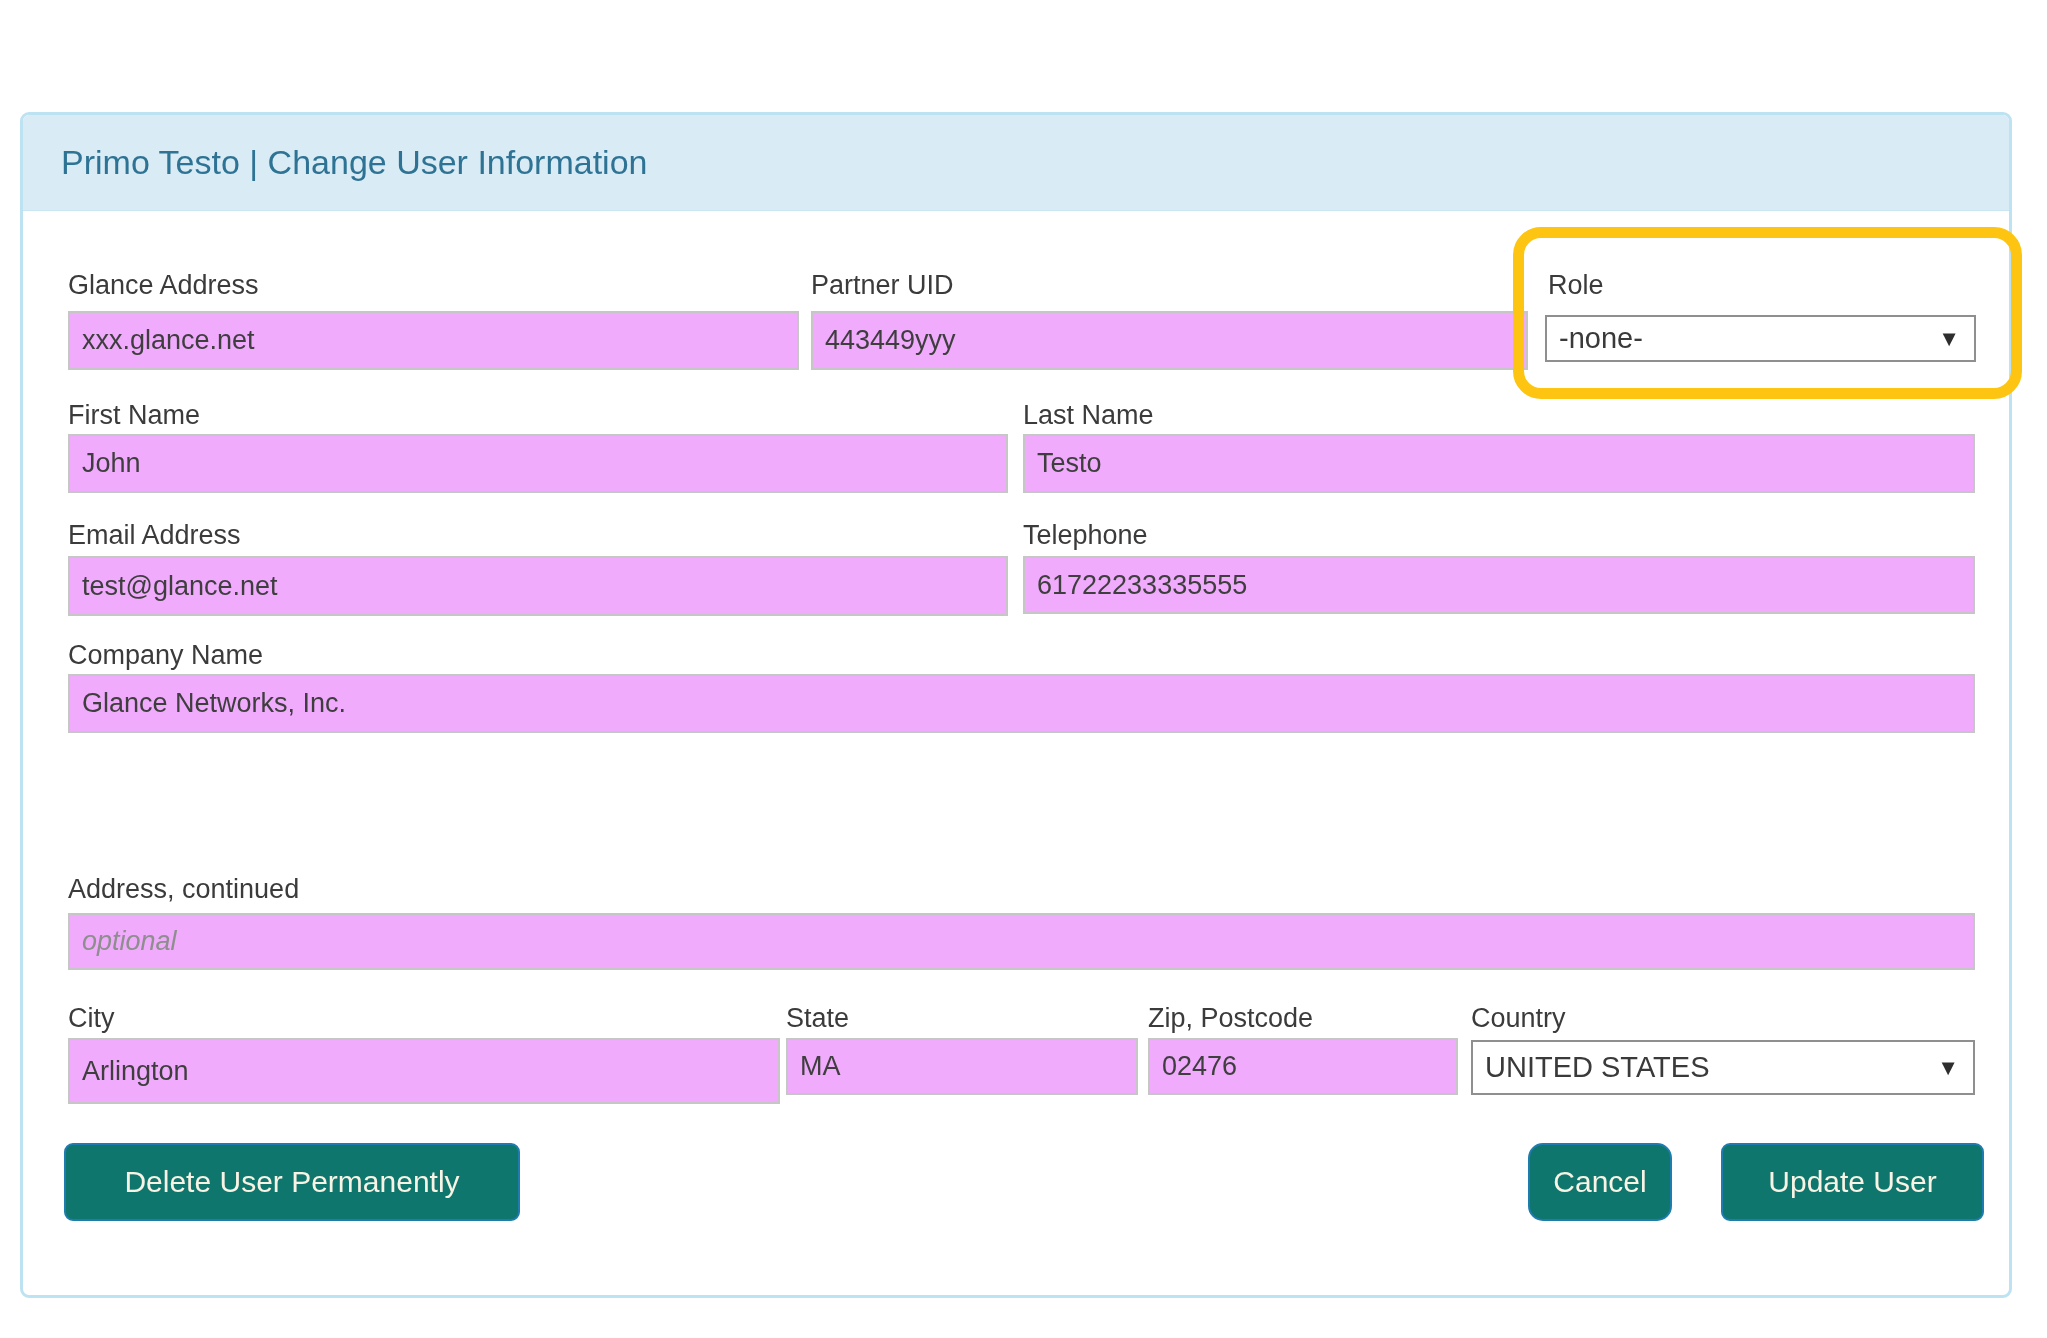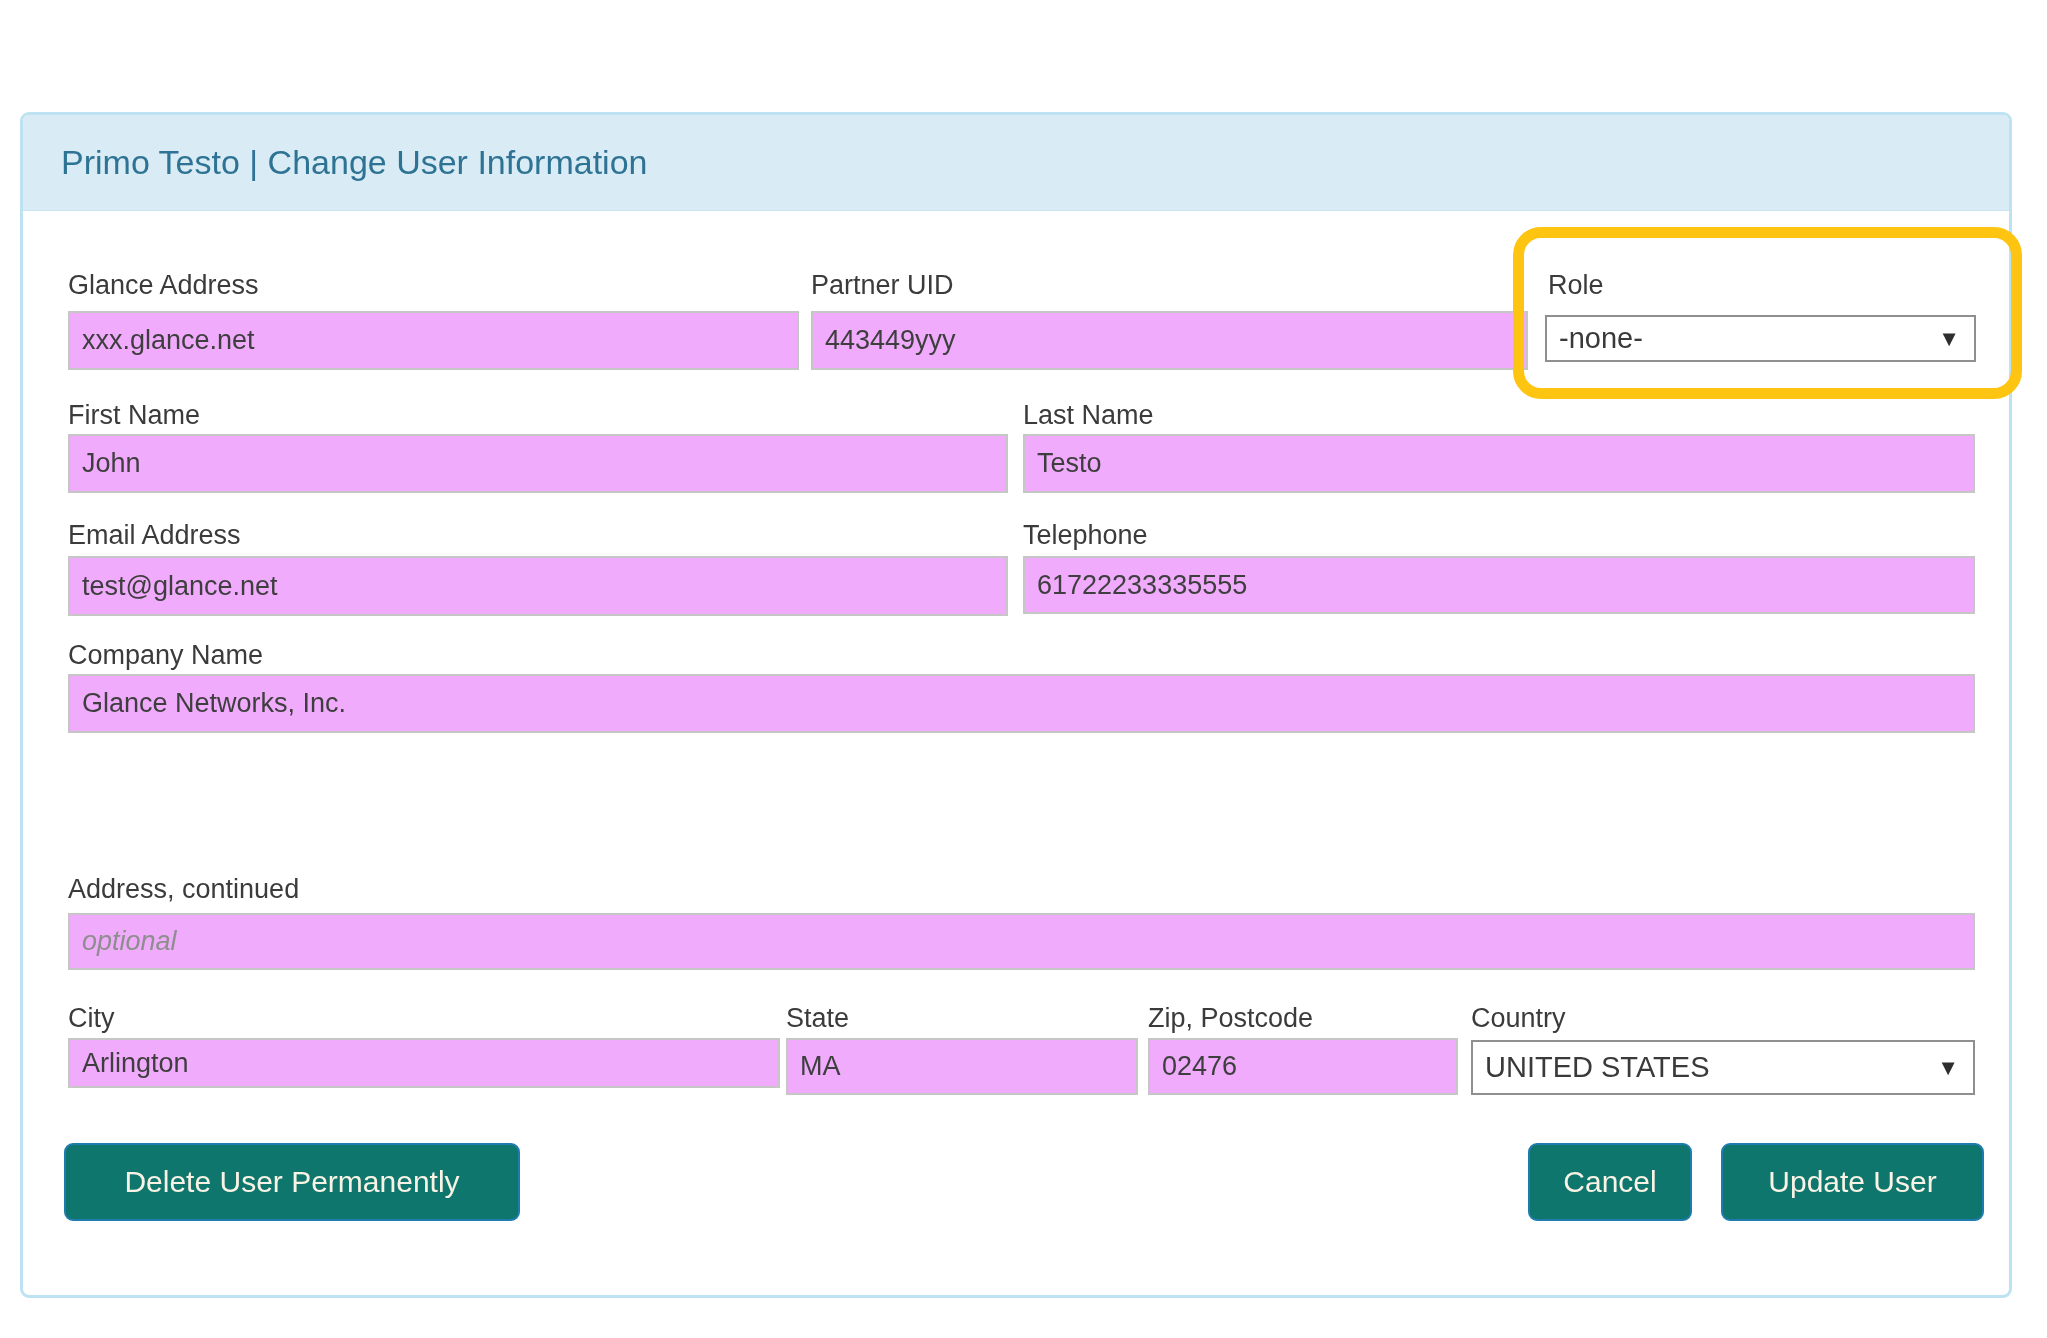--- a/index.html
+++ b/index.html
@@ -119,38 +119,38 @@
     </div>
 
 
     <div class="field" style="left:45px;top:758px;width:1907px;">
       <div class="field-label">Address, continued</div>
       <input class="text-input" style="top: 40px; height: 57px;" placeholder="optional">
     </div>
 
     <div class="field" style="left:45px;top:887px;width:712px;">
       <div class="field-label">City</div>
-      <input class="text-input" style="top: 36px; height: 50px;" value="Arlington">
+      <input class="text-input" style="top: 36px; height: 66px;" value="Arlington">
     </div>
     <div class="field" style="left:763px;top:887px;width:352px;">
       <div class="field-label">State</div>
       <input class="text-input" style="top: 36px; height: 57px;" value="MA">
     </div>
     <div class="field" style="left:1125px;top:887px;width:310px;">
       <div class="field-label">Zip, Postcode</div>
       <input class="text-input" style="top: 36px; height: 57px;" value="02476">
     </div>
     <div class="field" style="left:1448px;top:887px;width:504px;">
       <div class="field-label">Country</div>
       <div class="selectbox" style="top:38px;height:55px;">
         <span class="sel-value">UNITED STATES</span>
         <span class="sel-caret">▼</span>
       </div>
     </div>
 
     <button class="btn" style="left:41px;top:1028px;width:456px;">Delete User Permanently</button>
-    <button class="btn" style="left:1505px;top:1028px;width:164px;">Cancel</button>
+    <button class="btn" style="left:1505px;top:1028px;width:144px;border-radius:15px;">Cancel</button>
     <button class="btn" style="left:1698px;top:1028px;width:263px;">Update User</button>
   </div>
 
   <div class="annotation"></div>
 
 </div>
 
 </body></html>

